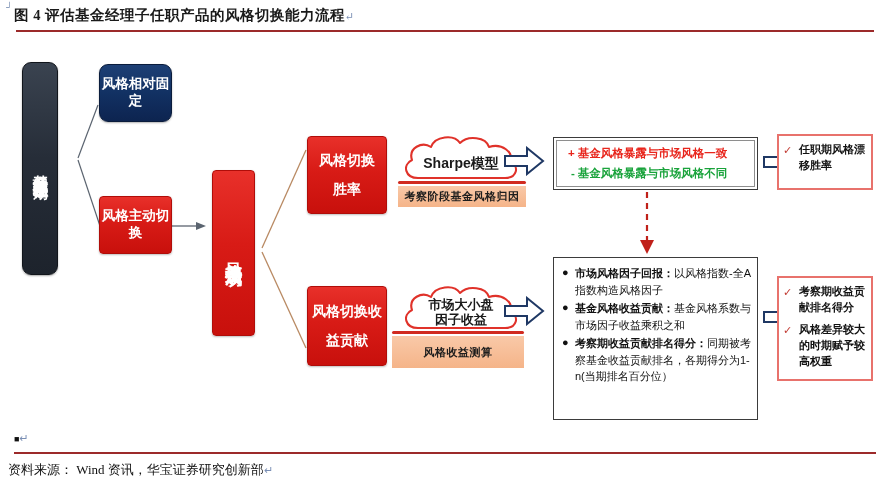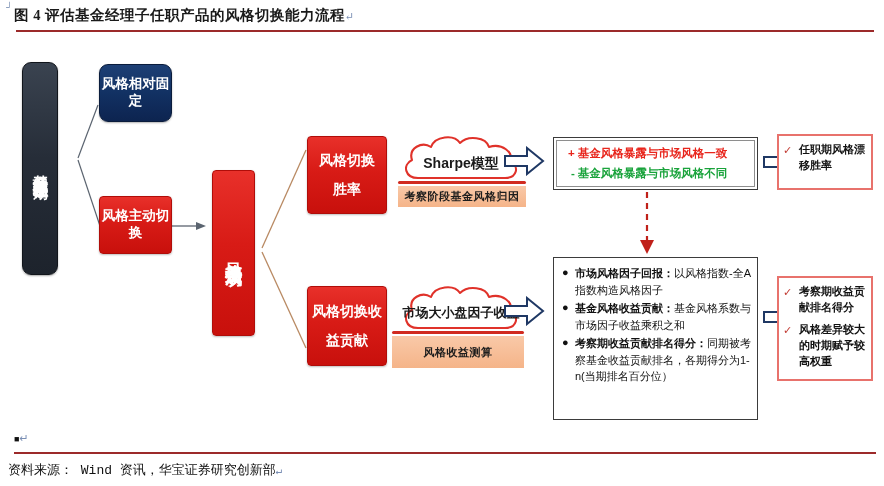--- a/index.html
+++ b/index.html
@@ -55,21 +55,21 @@
     left: 14px;
     top: 452px;
     width: 862px;
     height: 0;
     border-top: 2px solid #9c2a2a;
   }
   .src-note {
     position: absolute;
     left: 8px;
     top: 461px;
-    font-family: Liberation Mono, monospace;
+    font-family: Liberation Serif, serif;
     font-size: 13px;
     color: #111;
     white-space: nowrap;
   }
   .body-marker {
     position: absolute;
     left: 14px;
     top: 432px;
     font-size: 9px;
     color: #111;
@@ -343,21 +343,21 @@
   <div class="node box-red" style="left:307px; top:286px; width:80px; height:80px; font-size:14px; flex-direction:column;">
     <span style="margin-bottom:11px;">风格切换收</span>
     <span>益贡献</span>
   </div>
 
   <div class="cloud" style="left:396px; top:284px; width:130px; height:58px;">
     <svg viewBox="0 0 130 58" width="130" height="58" aria-hidden="true">
       <path d="M22,44 C9,44 6,31 16,26 C12,14 26,7 35,13 C39,2 58,0 64,9
                C72,1 90,3 93,13 C106,9 118,18 114,28 C124,32 121,44 109,44 Z" fill="#ffffff" stroke="#e0322a" stroke-width="2.1" stroke-linejoin="round"></path>
     </svg>
-    <div class="cloud-label" style="font-size:13px; padding-bottom:6px; flex-direction:row;">
+    <div class="cloud-label" style="font-size:13px; padding-bottom:6px; flex-direction:column;">
       <span>市场大小盘</span>
       <span>因子收益</span>
     </div>
   </div>
 
   <div class="ribbon-bar" style="left:392px; top:331px; width:132px;"></div>
   <div class="ribbon" style="left:392px; top:336px; width:132px; height:32px;">
     <span>风格收益测算</span>
   </div>
 

